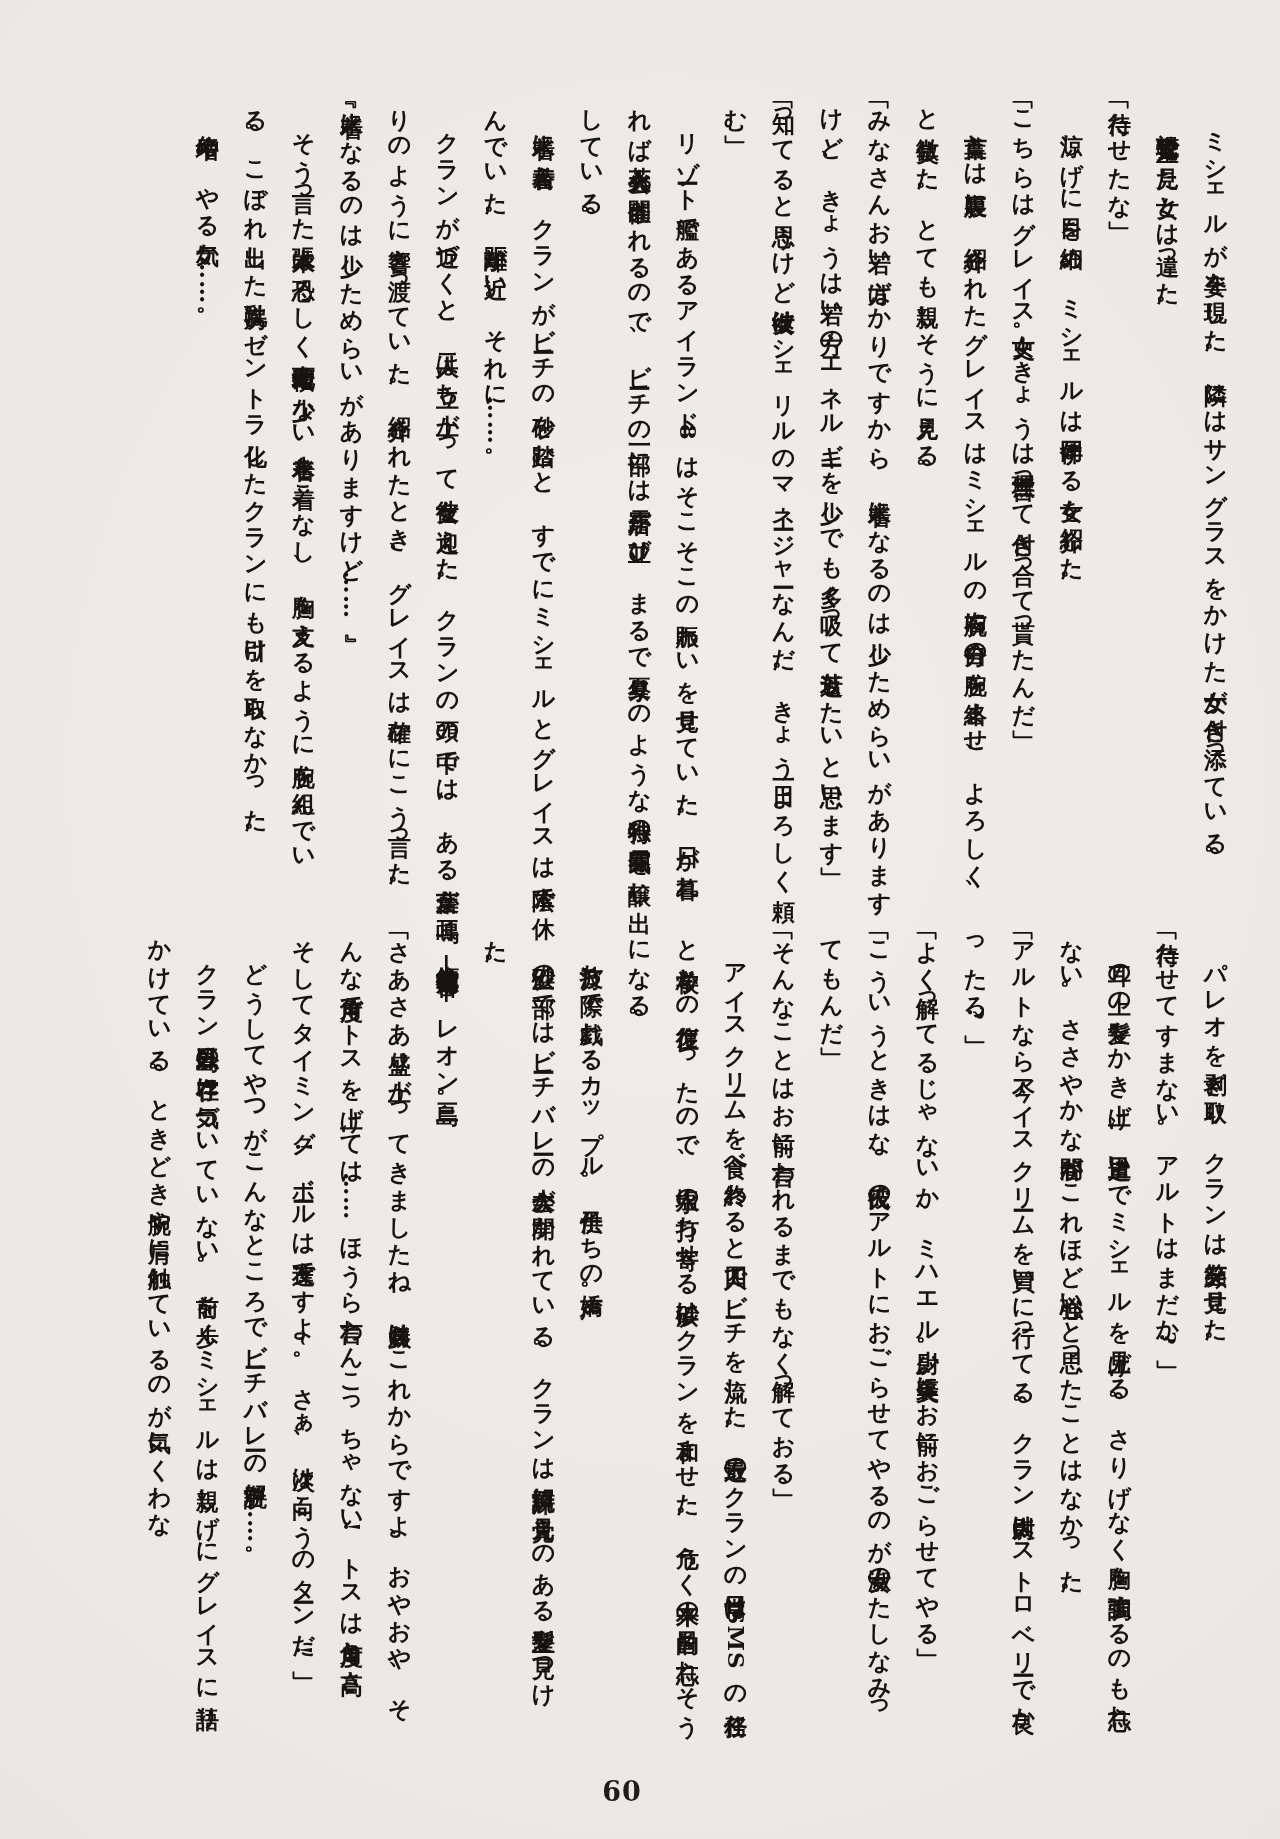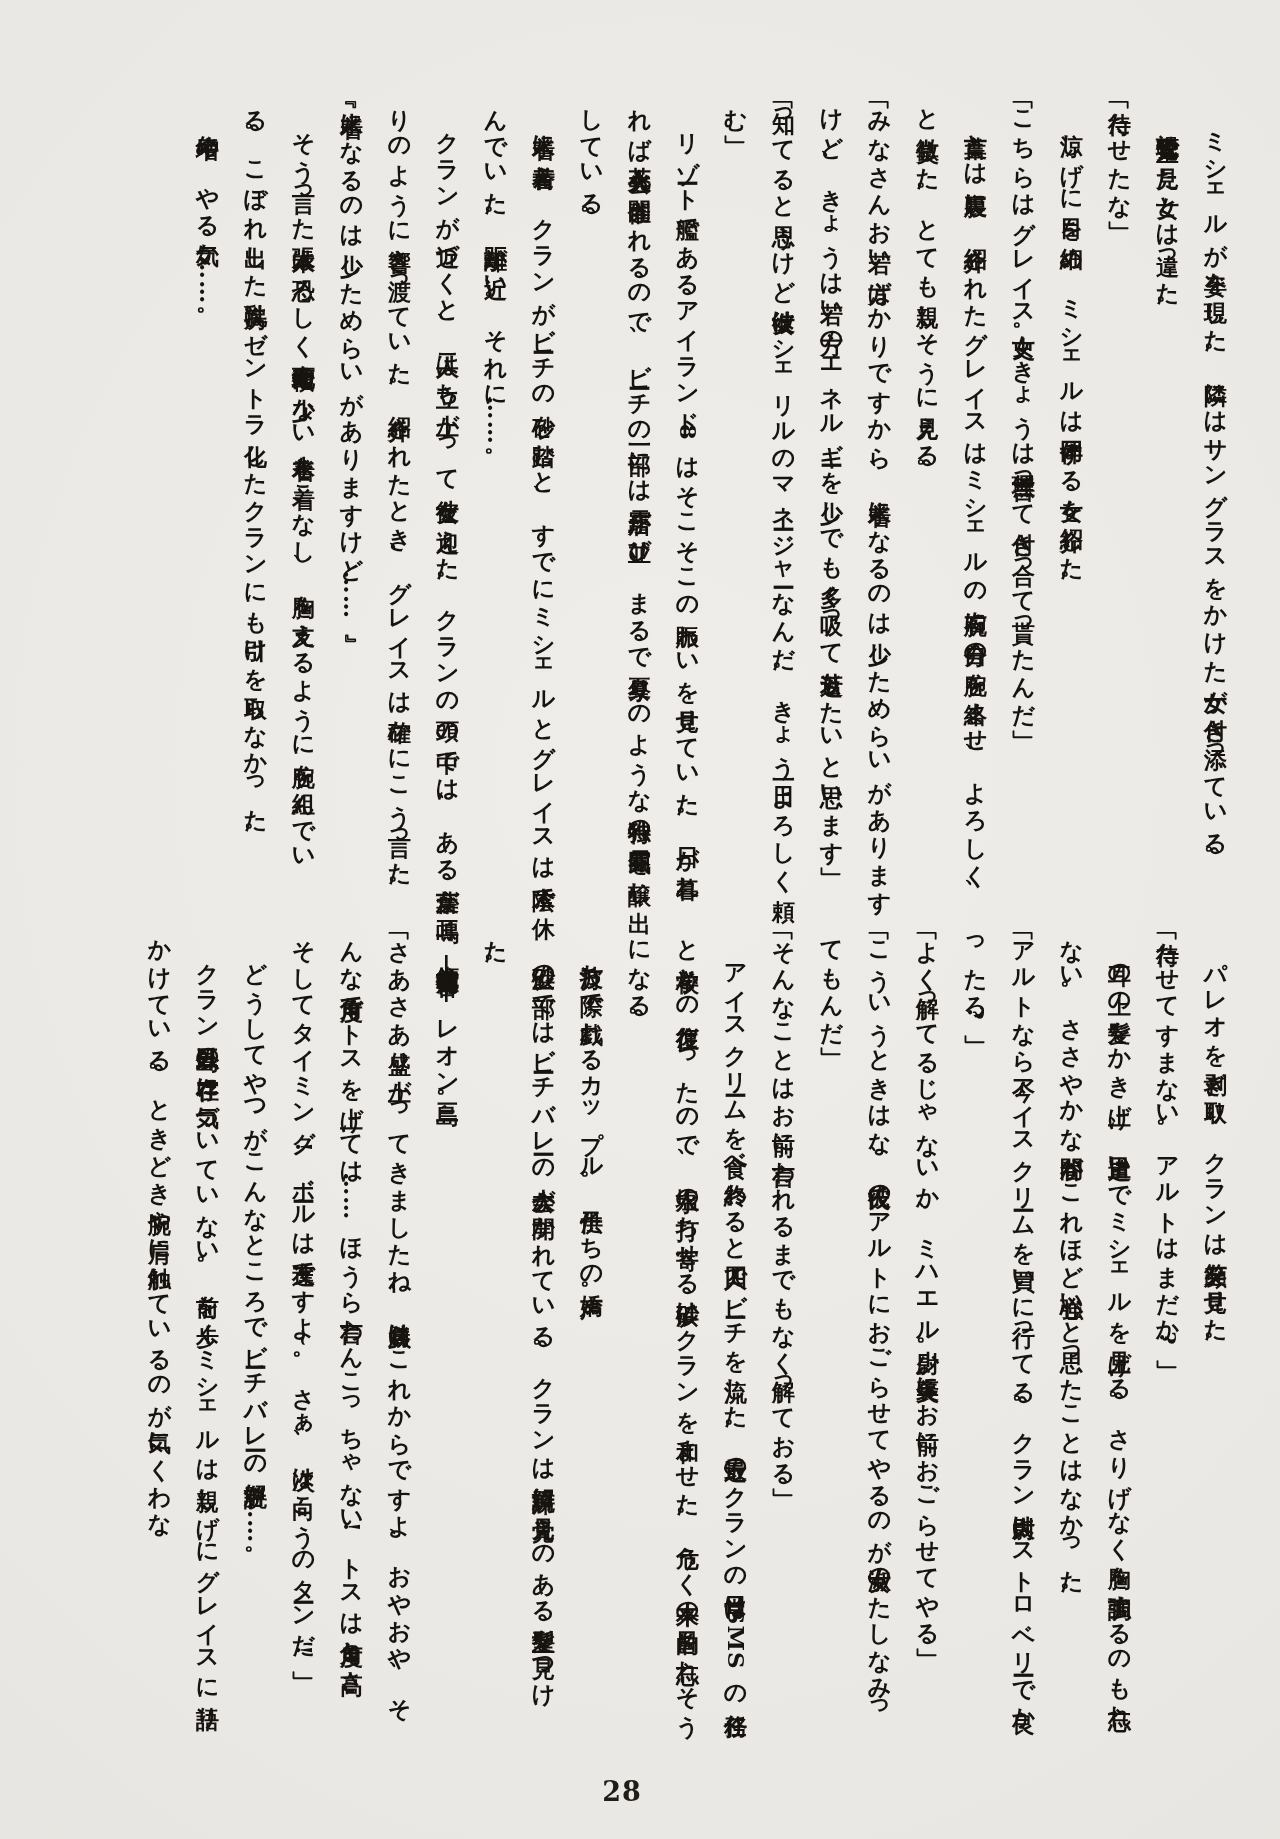--- a/index.html
+++ b/index.html
@@ -89,14 +89,14 @@
       <p>「こういうときはな、彼氏のアルトにおごらせてやるのが淑女のたしなみってもんだ」</p>
       <p>「そんなことはお前に言われるまでもなく解っておる」</p>
       <p class="ind">アイスクリームを食べ終わると四人でビーチを流した。最近のクランの日常はSMSの任務と学校との往復だったので、塩水の打ち寄せる砂浜はクランを和ませた。危うく本来の目的を忘れそうになる。</p>
       <p class="ind">波打ち際で戯れるカップル。子供たちの嬌声。</p>
       <p class="ind">砂浜の一部ではビーチバレーの大会が開かれている。クランは解説席に見覚えのある髪型を見つけた。</p>
       <p class="ind">大統領首席補佐官――レオン三島。</p>
       <p>「さあさあ盛り上がってきましたね、勝負はこれからですよ、おやおや、そんな角度でトスを上げては……ほうら言わんこっちゃない! トスは角度と高さ、そしてタイミング! ボールは友達ですよ~。さぁ、次は向こうのターンだ!」</p>
       <p class="ind">どうしてやつがこんなところでビーチバレーの解説を……。</p>
       <p class="ind">クラン以外三島の存在に気づいていない。前を歩くミシェルは親しげにグレイスに語りかけている。ときどき腕や肩に触れているのが気にくわな</p>
     </div>
-  <div class="page-number">28</div>
+  <div class="page-number">60</div>
 </div>
 
 </body></html>

